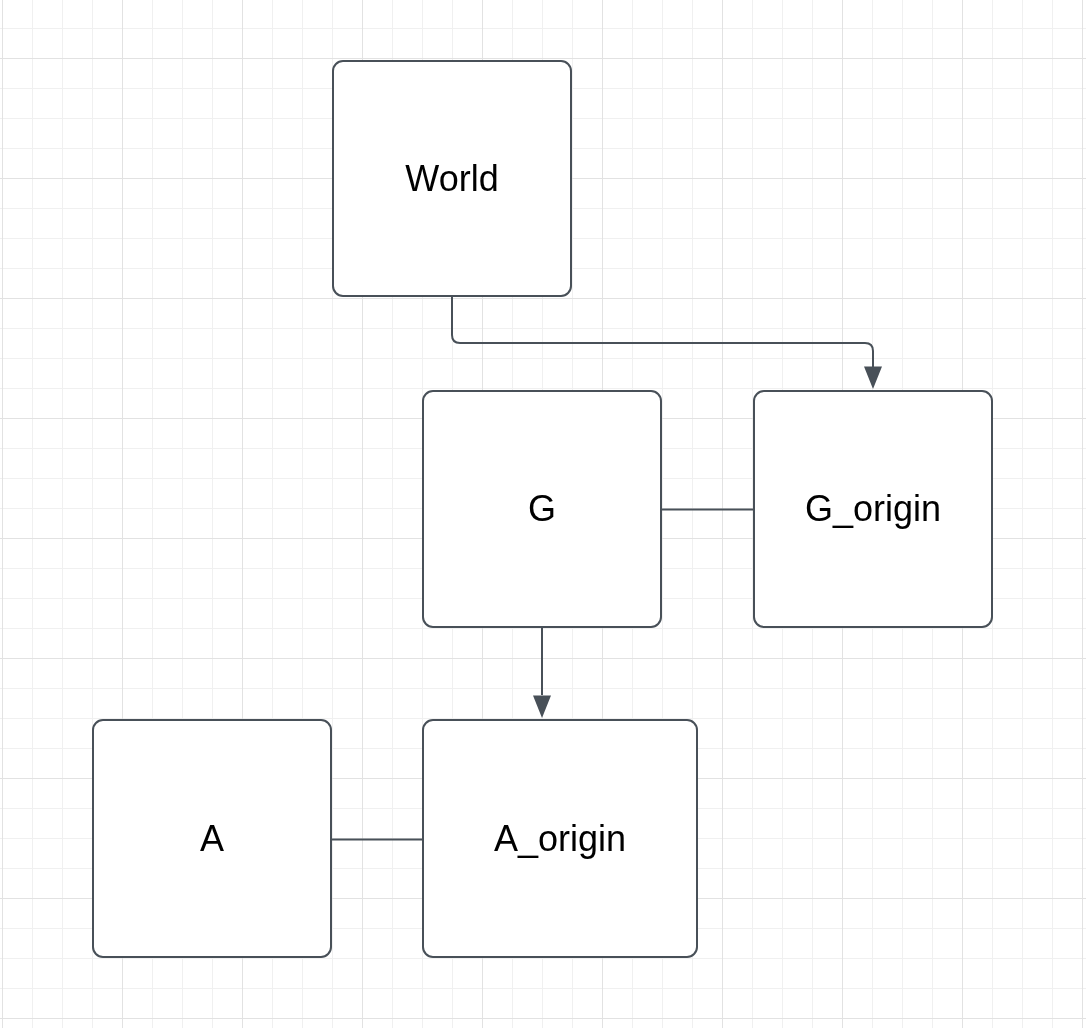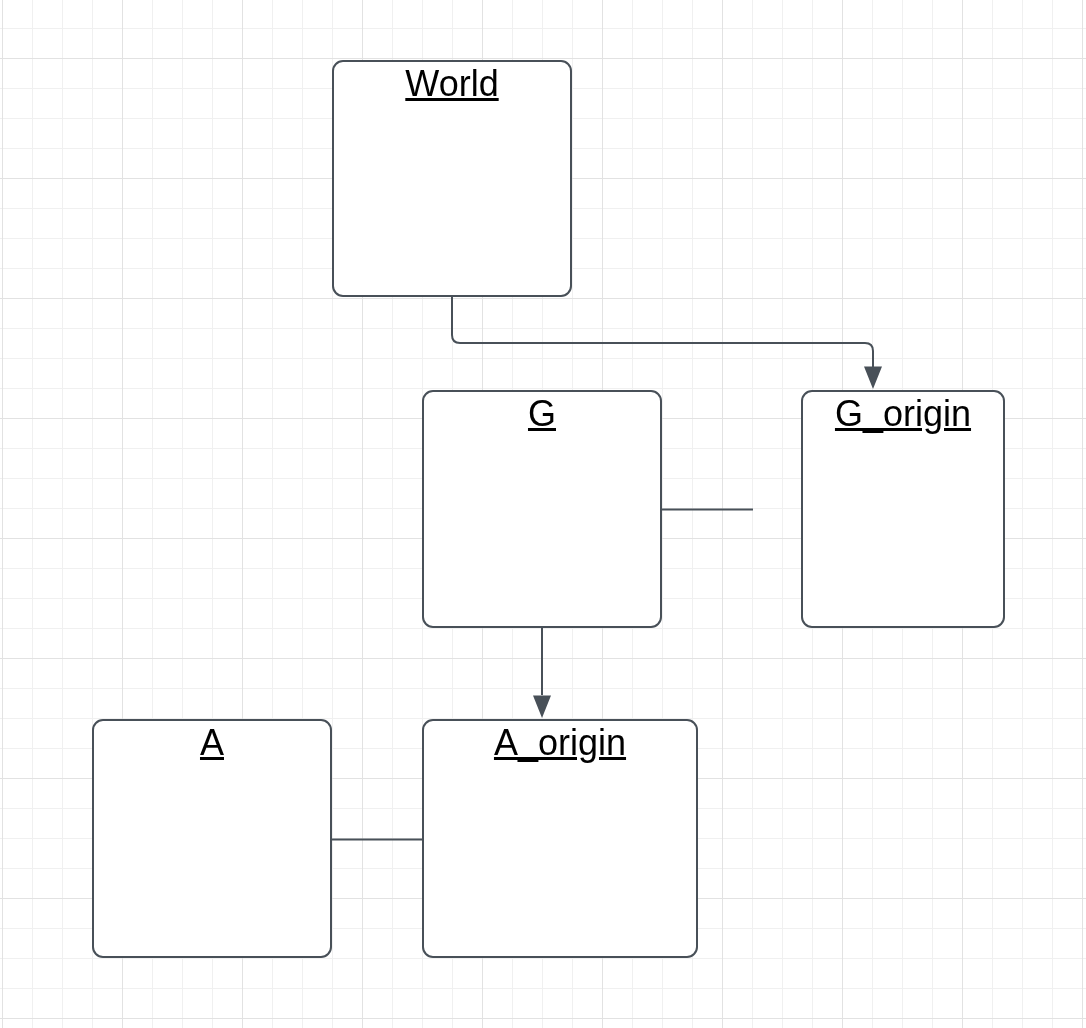--- a/index.html
+++ b/index.html
@@ -39,34 +39,33 @@
     fill: var(--stroke, #485058);
     stroke: none;
   }
   .node {
     position: absolute;
     box-sizing: border-box;
     background: var(--node-fill, #ffffff);
     border: 2px solid var(--stroke, #485058);
     border-radius: 11px;
     display: flex;
-    align-items: flex-start;
+    align-items: center;
     justify-content: center;
-    text-decoration: underline;
   }
   .node-label {
     font-size: 36px;
     line-height: 1.2;
     color: var(--label, #000000);
     text-align: center;
     white-space: nowrap;
   }
   #node-world    { left: 332px; top:  60px; width: 240px; height: 237px; }
   #node-g        { left: 422px; top: 390px; width: 240px; height: 238px; }
-  #node-g-origin { left: 753px; top: 390px; width: 204px; height: 238px; margin-left: 48px; }
+  #node-g-origin { left: 753px; top: 390px; width: 240px; height: 238px; }
   #node-a        { left:  92px; top: 719px; width: 240px; height: 239px; }
   #node-a-origin { left: 422px; top: 719px; width: 276px; height: 239px; }
 </style>
 </head>
 <body>
 
 <div class="canvas">
 
   <svg class="edges" viewBox="0 0 1086 1028" xmlns="http://www.w3.org/2000/svg">
 

